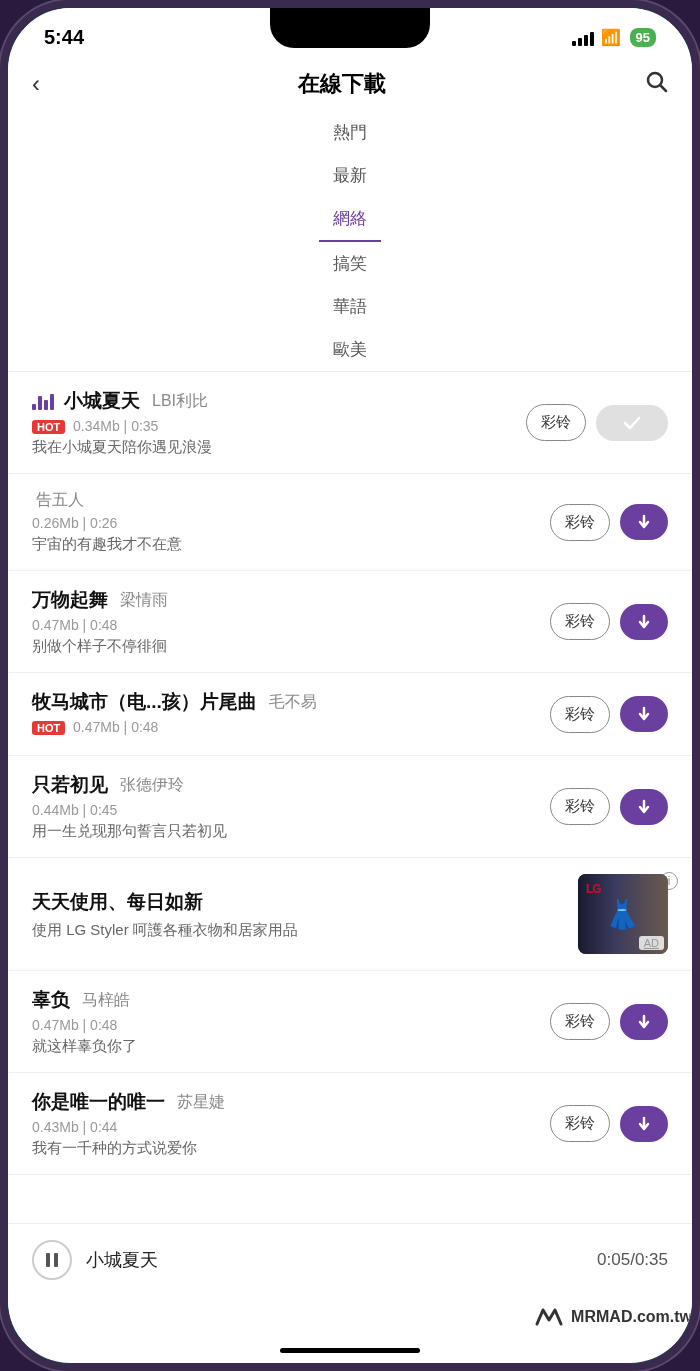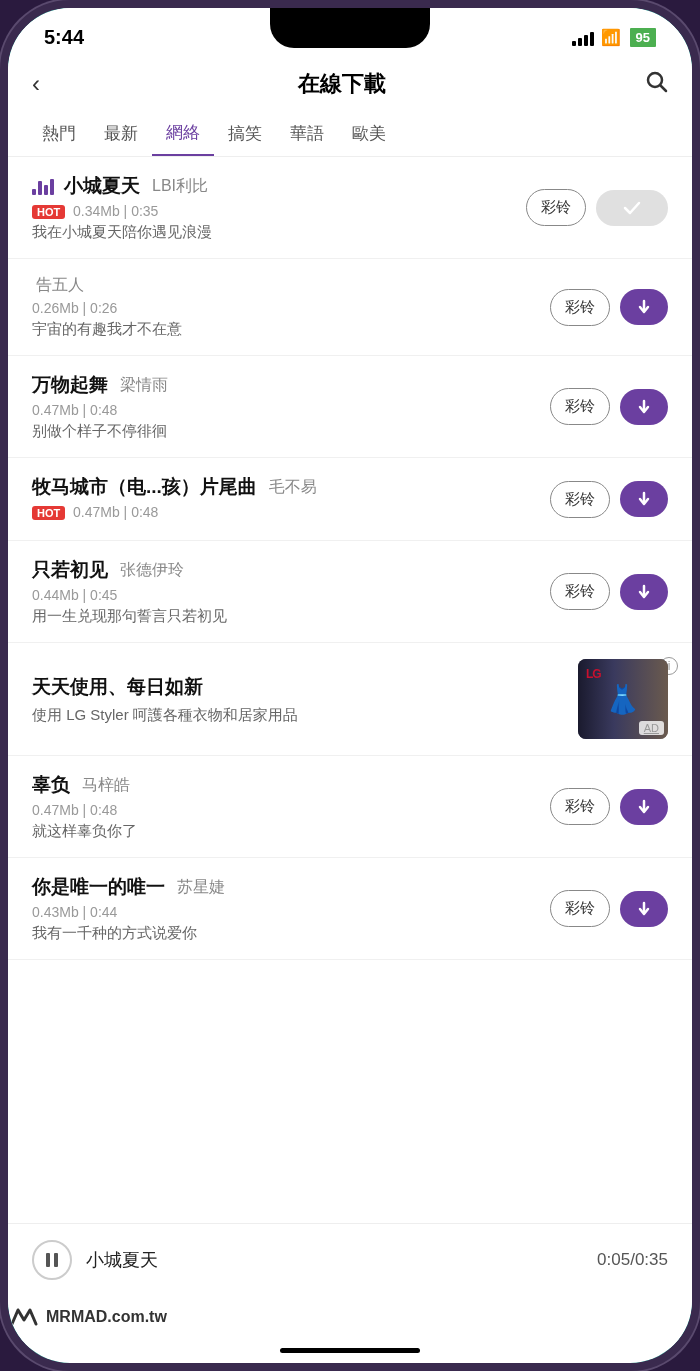--- a/index.html
+++ b/index.html
@@ -62,21 +62,21 @@
     .wifi-icon {
       font-size: 16px;
       color: #000;
     }
     .battery-badge {
       background: #4CAF50;
       color: #fff;
       font-size: 13px;
       font-weight: 700;
       padding: 2px 6px;
-      border-radius: 1px;
+      border-radius: 8px;
     }
     .notch {
       position: absolute;
       top: 0;
       left: 50%;
       transform: translateX(-50%);
       width: 160px;
       height: 40px;
       background: #000;
       border-radius: 0 0 24px 24px;
@@ -106,20 +106,21 @@
       cursor: pointer;
     }
     .tab-bar {
       display: flex;
       align-items: center;
       padding: 0 20px;
       border-bottom: 1px solid #eee;
       background: #fff;
       flex-shrink: 0;
       overflow-x: auto;
+      flex-direction: column;
     }
     .tab-bar::-webkit-scrollbar { display: none; }
     .tab-item {
       padding: 10px 14px;
       font-size: 17px;
       color: #555;
       white-space: nowrap;
       cursor: pointer;
       flex-shrink: 0;
     }
@@ -321,21 +322,21 @@
     }
     .player-time {
       font-size: 17px;
       color: #555;
     }
     .bottom-bar {
       background: #fff;
       padding: 10px 0 20px;
       display: flex;
       align-items: center;
-      justify-content: flex-start;
+      justify-content: flex-end;
       flex-shrink: 0;
     }
     .mrmad-logo {
       display: flex;
       align-items: center;
       gap: 6px;
     }
     .mrmad-text {
       font-size: 16px;
       font-weight: 700;

